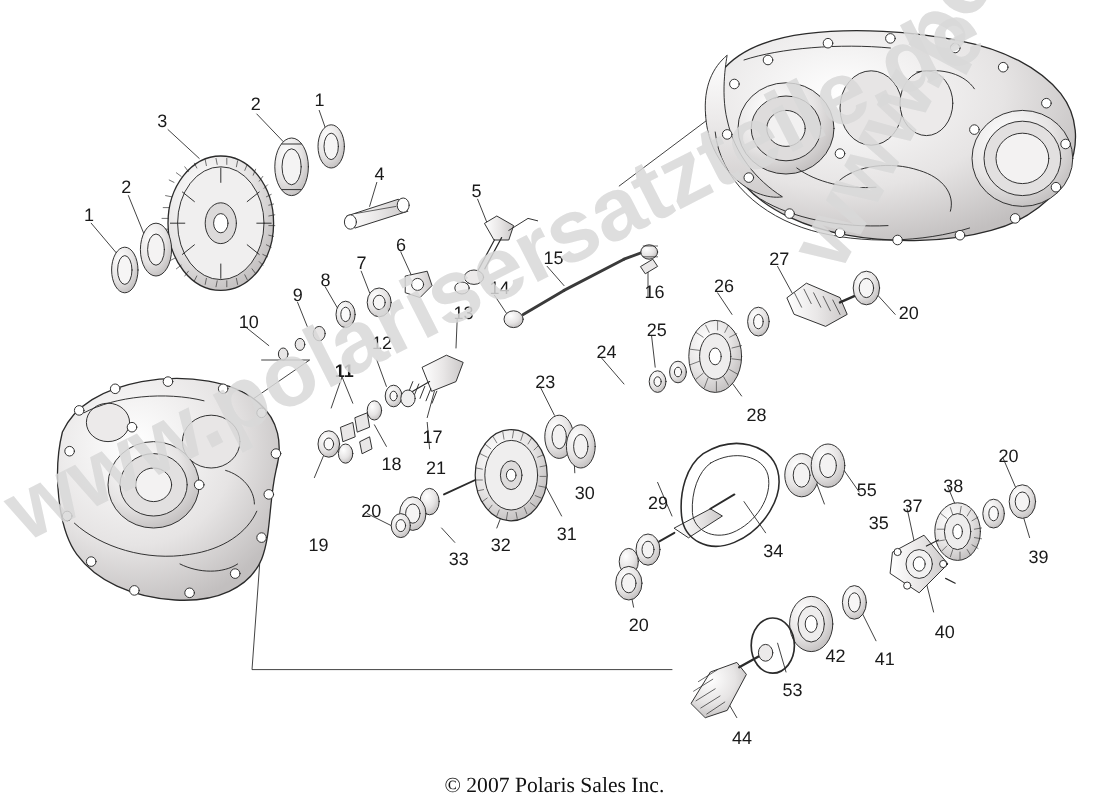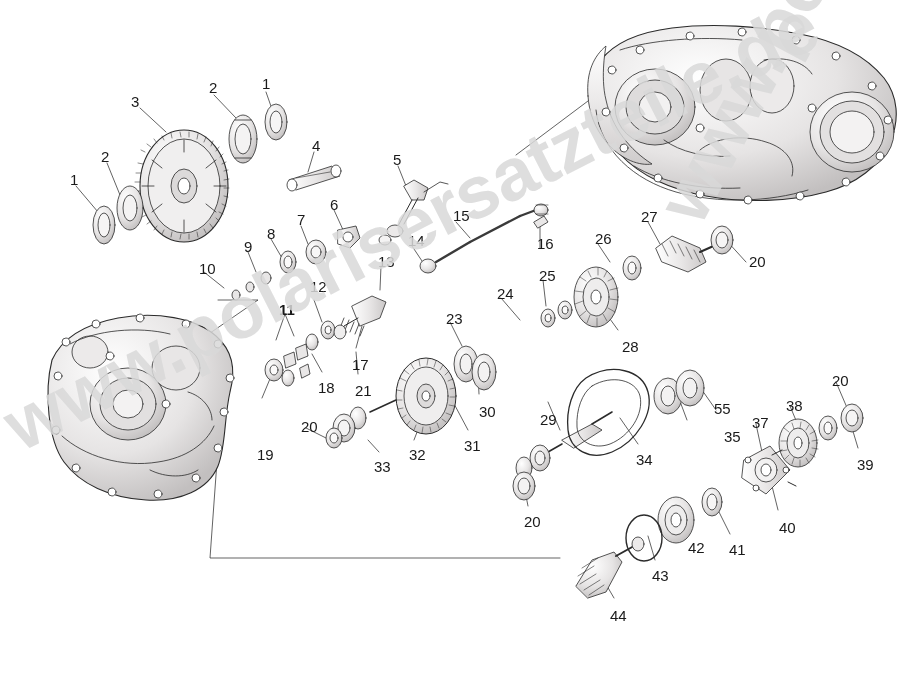--- a/index.html
+++ b/index.html
@@ -502,20 +502,21 @@
   <div class="callout" style="left:301px; top:419px;">20</div>
   <div class="callout" style="left:409px; top:447px;">32</div>
   <div class="callout" style="left:464px; top:438px;">31</div>
   <div class="callout" style="left:636px; top:452px;">34</div>
   <div class="callout" style="left:857px; top:457px;">39</div>
   <div class="callout" style="left:374px; top:459px;">33</div>
   <div class="callout" style="left:779px; top:520px;">40</div>
   <div class="callout" style="left:729px; top:542px;">41</div>
   <div class="callout" style="left:524px; top:514px;">20</div>
   <div class="callout" style="left:688px; top:540px;">42</div>
-  <div class="callout" style="left:652px; top:568px;">43</div>
+  <div class="callout" style="left:652px; top:568px;">53</div>
   <div class="callout" style="left:610px; top:608px;">44</div>
 
   <div class="wm" id="wm-main">www.polarisersatzteile.de</div>
   <div class="wm" id="wm-top">www.polarisersatzteile.de</div>
 
+  <div id="copyright">© 2007 Polaris Sales Inc.</div>
 
 </div>
 
 </body></html>

